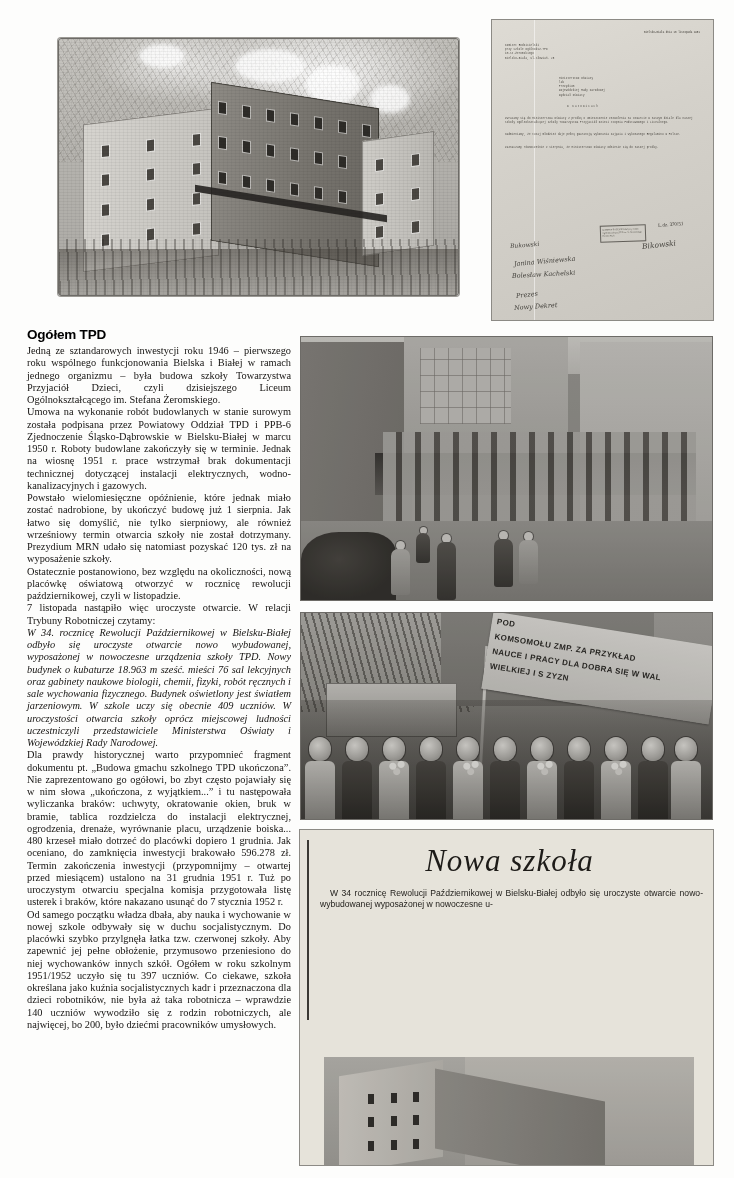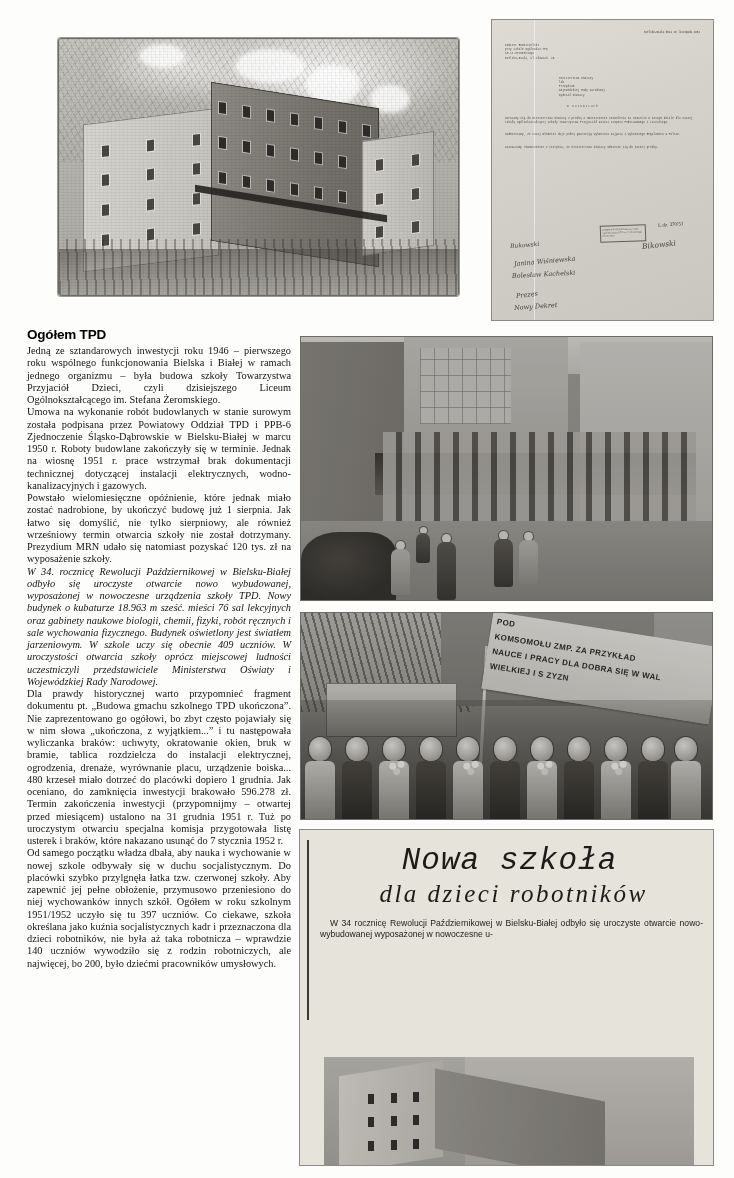--- a/index.html
+++ b/index.html
@@ -346,21 +346,21 @@
     left: 300px; top: 830px; width: 413px; height: 335px;
     background: #e6e3da;
     box-shadow: 0 0 0 1px #8c8a85;
     overflow: hidden;
   }
   #clipping .rule-left {
     position: absolute; left: 7px; top: 10px; width: 2px; height: 180px;
     background: #3a3833;
   }
   #clipping .head1 {
-    font-family: Liberation Mono, monospace;
+    font-family: Liberation Serif, serif;
     font-style: italic;
     font-size: 31px;
     line-height: 34px;
     text-align: center;
     color: #1d1b18;
     margin: 14px 0 0 0;
     padding-left: 6px;
     letter-spacing: 1px;
   }
   #clipping .head2 {
@@ -540,20 +540,22 @@
     <div class="sig" style="left:24px;top:272px;font-size:6.5px;transform:rotate(-6deg);">Prezes</div>
     <div class="sig" style="left:22px;top:284px;font-size:6.5px;transform:rotate(-4deg);">Nowy Dekret</div>
     <div class="sig" style="left:150px;top:222px;font-size:7.5px;transform:rotate(-6deg);">Bikowski</div>
   </div>
 
   <div id="article">
     <h2>Ogółem TPD</h2>
     <p>Jedną ze sztandarowych inwestycji roku 1946 – pierwszego roku wspólnego funkcjonowania Bielska i Białej w ramach jednego organizmu – była budowa szkoły Towarzystwa Przyjaciół Dzieci, czyli dzisiejszego Liceum Ogólnokształcącego im. Stefana Żeromskiego.</p>
     <p>Umowa na wykonanie robót budowlanych w stanie surowym została podpisana przez Powiatowy Oddział TPD i PPB-6 Zjednoczenie Śląsko-Dąbrowskie w Bielsku-Białej w marcu 1950 r. Roboty budowlane zakończyły się w terminie. Jednak na wiosnę 1951 r. prace wstrzymał brak dokumentacji technicznej dotyczącej instalacji elektrycznych, wodno-kanalizacyjnych i gazowych.</p>
     <p>Powstało wielomiesięczne opóźnienie, które jednak miało zostać nadrobione, by ukończyć budowę już 1 sierpnia. Jak łatwo się domyślić, nie tylko sierpniowy, ale również wrześniowy termin otwarcia szkoły nie został dotrzymany. Prezydium MRN udało się natomiast pozyskać 120 tys. zł na wyposażenie szkoły.</p>
+    <p>Ostatecznie postanowiono, bez względu na okoliczności, nową placówkę oświatową otworzyć w rocznicę rewolucji październikowej, czyli w listopadzie.</p>
+    <p>7 listopada nastąpiło więc uroczyste otwarcie. W relacji Trybuny Robotniczej czytamy:</p>
     <p class="quote">W 34. rocznicę Rewolucji Październikowej w Bielsku-Białej odbyło się uroczyste otwarcie nowo wybudowanej, wyposażonej w nowoczesne urządzenia szkoły TPD. Nowy budynek o kubaturze 18.963 m sześć. mieści 76 sal lekcyjnych oraz gabinety naukowe biologii, chemii, fizyki, robót ręcznych i sale wychowania fizycznego. Budynek oświetlony jest światłem jarzeniowym. W szkole uczy się obecnie 409 uczniów. W uroczystości otwarcia szkoły oprócz miejscowej ludności uczestniczyli przedstawiciele Ministerstwa Oświaty i Wojewódzkiej Rady Narodowej.</p>
     <p>Dla prawdy historycznej warto przypomnieć fragment dokumentu pt. „Budowa gmachu szkolnego TPD ukończona”. Nie zaprezentowano go ogółowi, bo zbyt często pojawiały się w nim słowa „ukończona, z wyjątkiem...” i tu następowała wyliczanka braków: uchwyty, okratowanie okien, bruk w bramie, tablica rozdzielcza do instalacji elektrycznej, ogrodzenia, drenaże, wyrównanie placu, urządzenie boiska... 480 krzeseł miało dotrzeć do placówki dopiero 1 grudnia. Jak oceniano, do zamknięcia inwestycji brakowało 596.278 zł. Termin zakończenia inwestycji (przypomnijmy – otwartej przed miesiącem) ustalono na 31 grudnia 1951 r. Tuż po uroczystym otwarciu specjalna komisja przygotowała listę usterek i braków, które nakazano usunąć do 7 stycznia 1952 r.</p>
     <p>Od samego początku władza dbała, aby nauka i wychowanie w nowej szkole odbywały się w duchu socjalistycznym. Do placówki szybko przylgnęła łatka tzw. czerwonej szkoły. Aby zapewnić jej pełne obłożenie, przymusowo przeniesiono do niej wychowanków innych szkół. Ogółem w roku szkolnym 1951/1952 uczyło się tu 397 uczniów. Co ciekawe, szkoła określana jako kuźnia socjalistycznych kadr i przeznaczona dla dzieci robotników, nie była aż taka robotnicza – wprawdzie 140 uczniów wywodziło się z rodzin robotniczych, ale najwięcej, bo 200, było dziećmi pracowników umysłowych.</p>
   </div>
 
   <div class="figure figure-border" id="photo-street">
     <div class="inner">
       <div class="sky"></div>
       <div class="blk-left"></div>
       <div class="blk-center"></div>
@@ -652,21 +654,20 @@
         <div class="khead"></div>
         <div class="kbody"></div>
       </div>
       <div class="halftone"></div>
     </div>
   </div>
 
   <div class="figure" id="clipping">
     <div class="rule-left"></div>
     <div class="head1">Nowa szkoła</div>
-    <div class="head2">dla dzieci robotników</div>
     <div class="cols">
       <div class="col">
         <p>W 34 rocznicę Rewolucji Październikowej w Bielsku-Białej odbyło się uroczyste otwarcie nowo-wybudowanej wyposażonej w nowoczesne u-</p>
       </div>
     </div>
     <div class="clip-photo">
       <div class="cp-sky"></div>
       <div class="cp-wall"></div>
       <div class="cp-main"></div>
       <div class="cp-win" style="left:12%;top:34%"></div>

